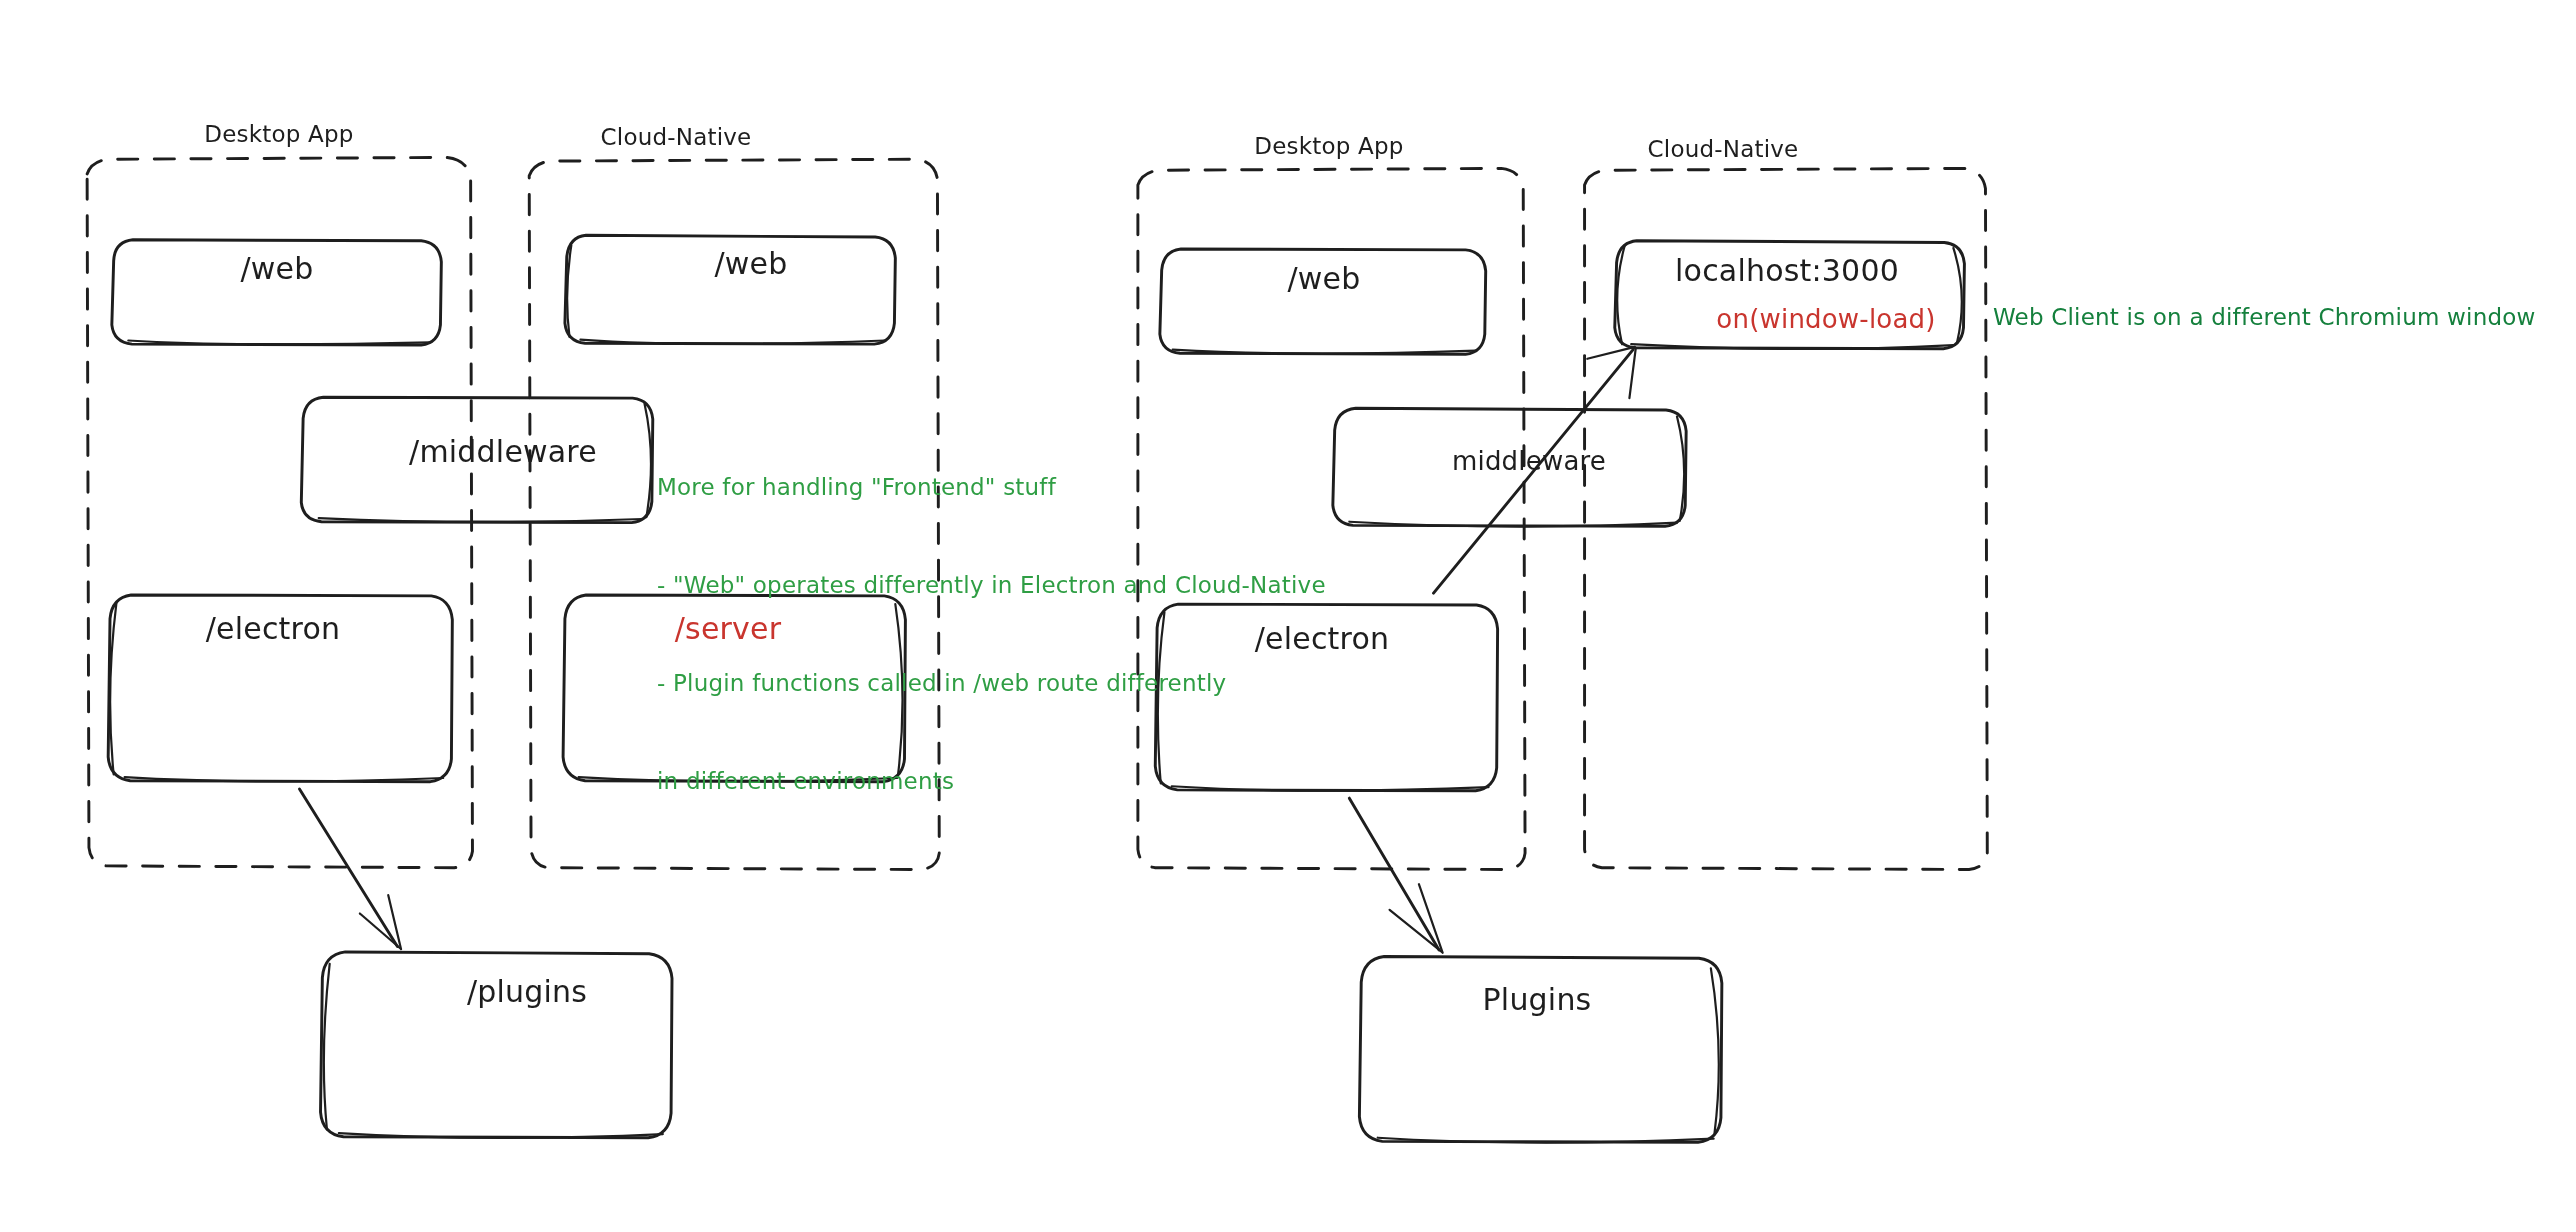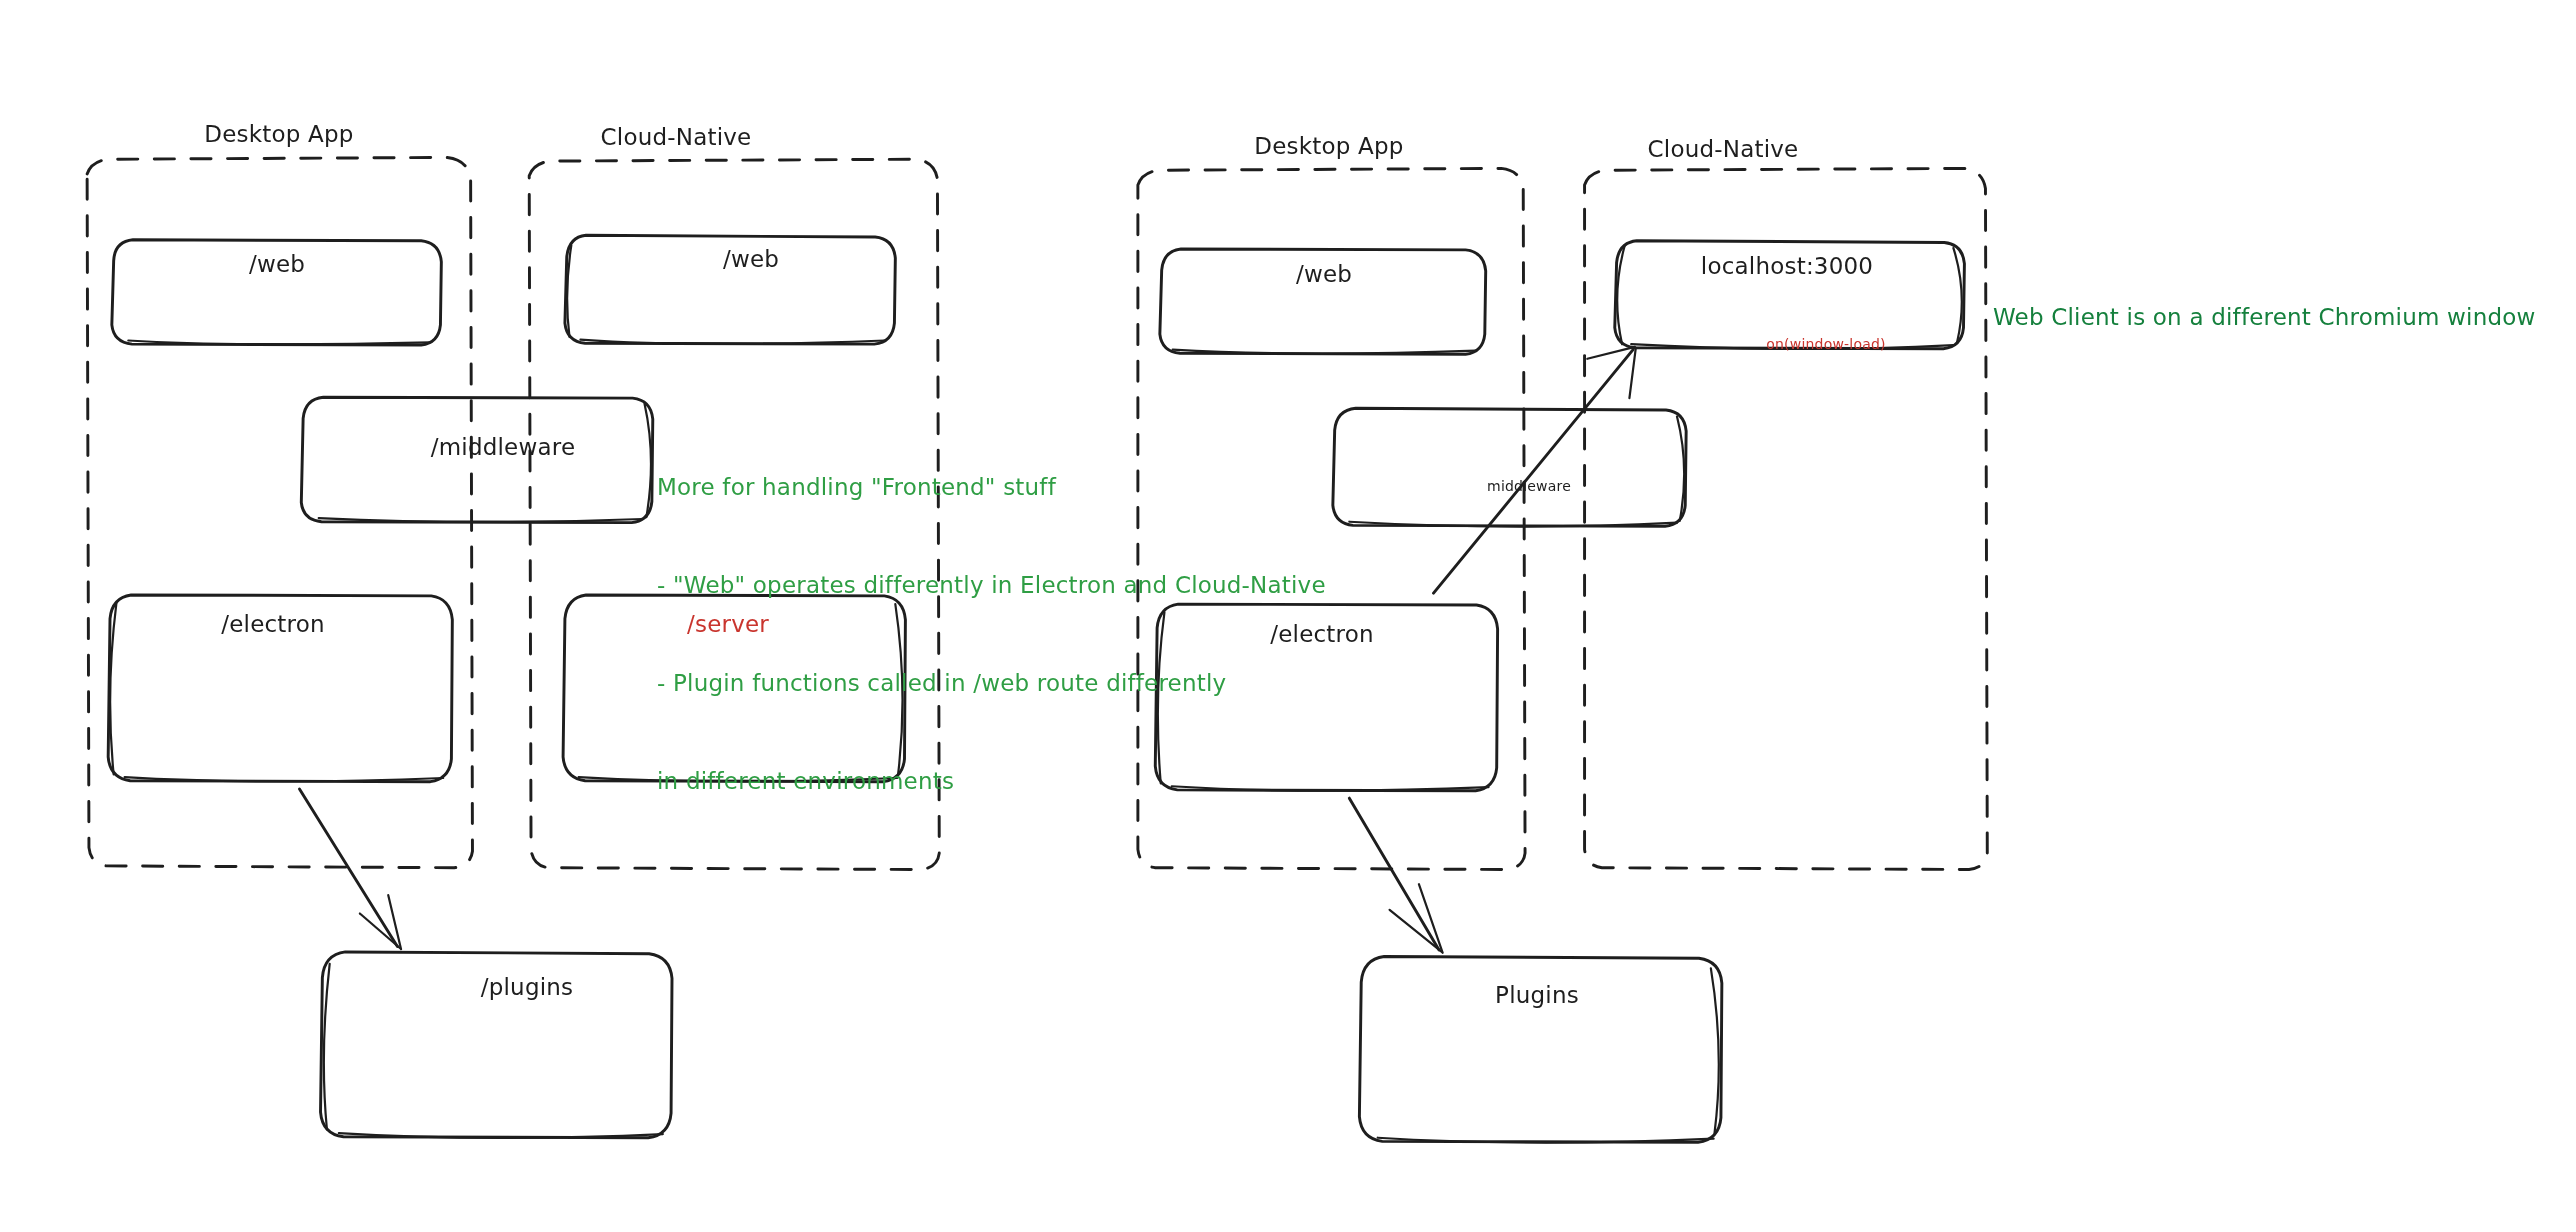--- a/index.html
+++ b/index.html
@@ -33,27 +33,26 @@
     line-height: 1.32;
     letter-spacing: 0.2px;
     font-weight: 400;
   }
   .group-title {
     font-size: 23px;
     text-align: center;
     transform: translateX(-50%);
   }
   .box-label {
-    font-size: 23px;
+    font-size: 30px;
     text-align: center;
     transform: translateX(-50%);
   }
   .box-label.small {
-    font-size: 14px;
-    margin-top: 33px;
+    font-size: 26px;
   }
   .note {
     font-size: 23px;
     line-height: 1.42;
   }
   .note.green { color: #2f9e44; }
   .note.red   { color: #15803d; }
   .red-text   { color: #c9352e; }
 </style>
 </head>

